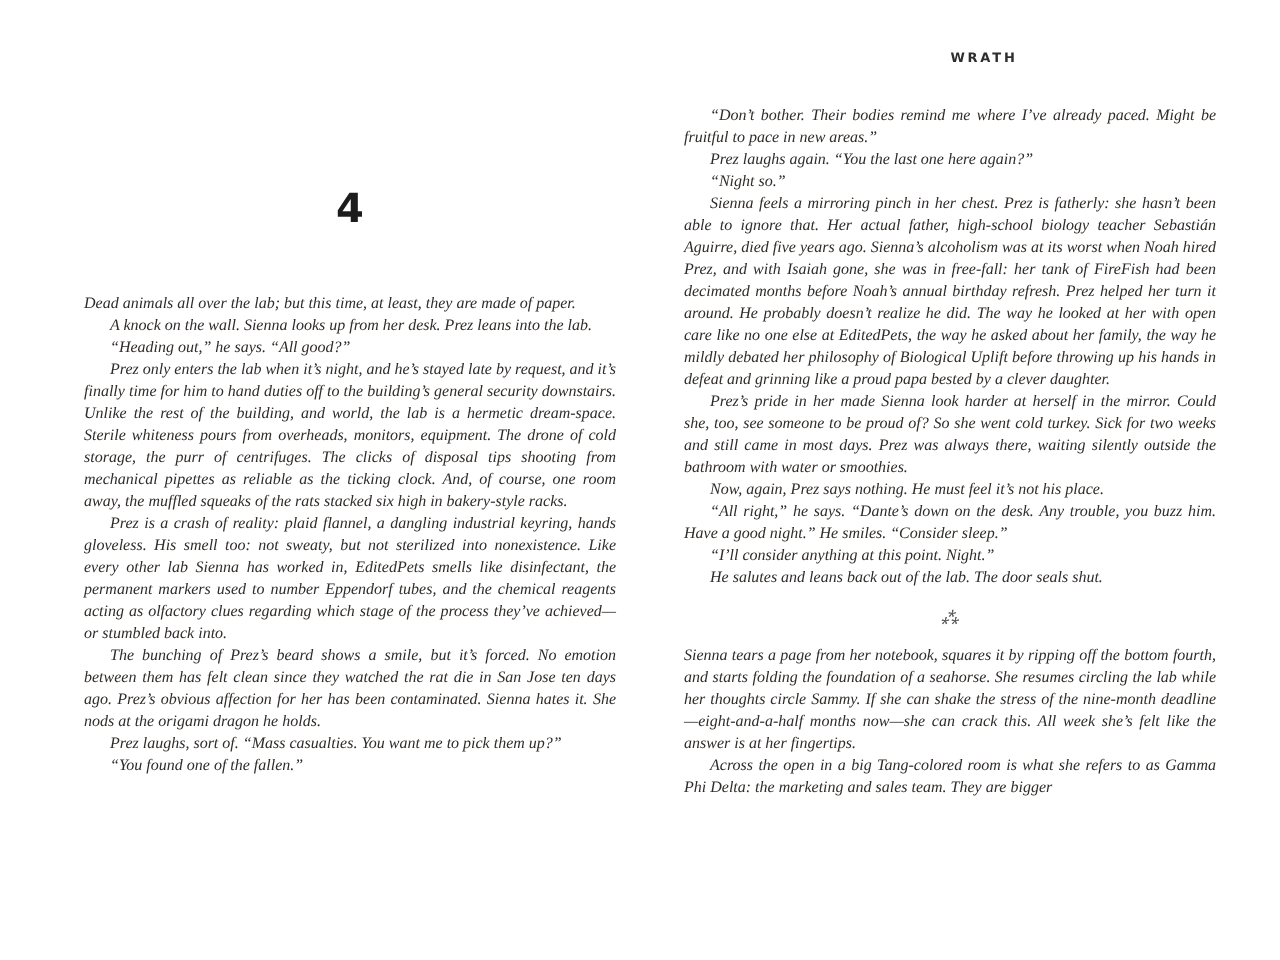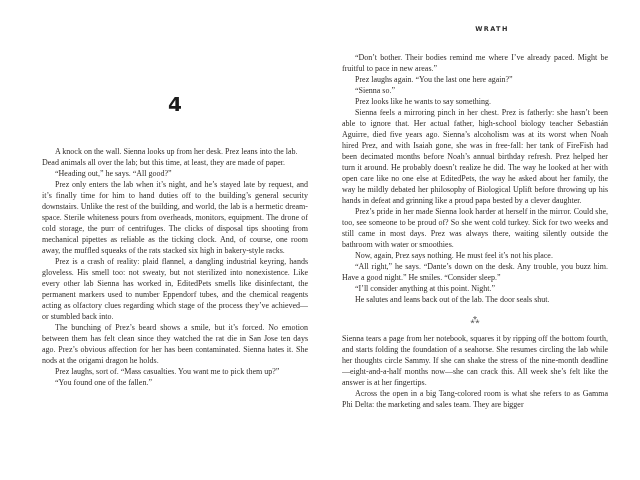--- a/index.html
+++ b/index.html
@@ -49,20 +49,21 @@
     font-weight: bold;
     letter-spacing: 1.4px;
     color: #2e2e2e;
   }
   .page-right .page-body { margin-top: 52px; }
 
   .page-body {
     font-size: 8px;
     line-height: 11px;
     color: #2f2b28;
+    font-style: italic;
   }
   .para {
     margin: 0;
     text-align: justify;
   }
   .para.indent { text-indent: 13px; }
 
   .section-break {
     text-align: center;
     font-size: 8px;
@@ -83,39 +84,38 @@
   }
 </style>
 </head>
 <body>
 
 <div class="spread">
 
   <div class="page page-left">
     <div class="chapter-number">4</div>
     <div class="page-body">
+        <p class="para">Dead animals all over the lab; but this time, at least, they are made of paper.</p>
         <p class="para indent">A knock on the wall. Sienna looks up from her desk. Prez leans into the lab.</p>
-        <p class="para">Dead animals all over the lab; but this time, at least, they are made of paper.</p>
         <p class="para indent">“Heading out,” he says. “All good?”</p>
         <p class="para indent">Prez only enters the lab when it’s night, and he’s stayed late by request, and it’s finally time for him to hand duties off to the building’s general security downstairs. Unlike the rest of the building, and world, the lab is a hermetic dream-space. Sterile whiteness pours from overheads, monitors, equipment. The drone of cold storage, the purr of centrifuges. The clicks of disposal tips shooting from mechanical pipettes as reliable as the ticking clock. And, of course, one room away, the muffled squeaks of the rats stacked six high in bakery-style racks.</p>
         <p class="para indent">Prez is a crash of reality: plaid flannel, a dangling industrial keyring, hands gloveless. His smell too: not sweaty, but not sterilized into nonexistence. Like every other lab Sienna has worked in, EditedPets smells like disinfectant, the permanent markers used to number Eppendorf tubes, and the chemical reagents acting as olfactory clues regarding which stage of the process they’ve achieved—or stumbled back into.</p>
         <p class="para indent">The bunching of Prez’s beard shows a smile, but it’s forced. No emotion between them has felt clean since they watched the rat die in San Jose ten days ago. Prez’s obvious affection for her has been contaminated. Sienna hates it. She nods at the origami dragon he holds.</p>
         <p class="para indent">Prez laughs, sort of. “Mass casualties. You want me to pick them up?”</p>
         <p class="para indent">“You found one of the fallen.”</p>
       </div>
   </div>
 
   <div class="page page-right">
     <div class="running-header">WRATH</div>
     <div class="page-body">
       <div>
           <p class="para indent">“Don’t bother. Their bodies remind me where I’ve already paced. Might be fruitful to pace in new areas.”</p>
           <p class="para indent">Prez laughs again. “You the last one here again?”</p>
-          <p class="para indent">“Sienna so.”</p>
-          <p class="para indent">Prez looks like he wants to say something.</p>
+          <p class="para indent">“Night so.”</p>
           <p class="para indent">Sienna feels a mirroring pinch in her chest. Prez is fatherly: she hasn’t been able to ignore that. Her actual father, high-school biology teacher Sebastián Aguirre, died five years ago. Sienna’s alcoholism was at its worst when Noah hired Prez, and with Isaiah gone, she was in free-fall: her tank of FireFish had been decimated months before Noah’s annual birthday refresh. Prez helped her turn it around. He probably doesn’t realize he did. The way he looked at her with open care like no one else at EditedPets, the way he asked about her family, the way he mildly debated her philosophy of Biological Uplift before throwing up his hands in defeat and grinning like a proud papa bested by a clever daughter.</p>
           <p class="para indent">Prez’s pride in her made Sienna look harder at herself in the mirror. Could she, too, see someone to be proud of? So she went cold turkey. Sick for two weeks and still came in most days. Prez was always there, waiting silently outside the bathroom with water or smoothies.</p>
           <p class="para indent">Now, again, Prez says nothing. He must feel it’s not his place.</p>
           <p class="para indent">“All right,” he says. “Dante’s down on the desk. Any trouble, you buzz him. Have a good night.” He smiles. “Consider sleep.”</p>
           <p class="para indent">“I’ll consider anything at this point. Night.”</p>
           <p class="para indent">He salutes and leans back out of the lab. The door seals shut.</p>
         </div>
       <div class="section-break">⁂</div>
       <div>
           <p class="para">Sienna tears a page from her notebook, squares it by ripping off the bottom fourth, and starts folding the foundation of a seahorse. She resumes circling the lab while her thoughts circle Sammy. If she can shake the stress of the nine-month deadline—eight-and-a-half months now—she can crack this. All week she’s felt like the answer is at her fingertips.</p>

